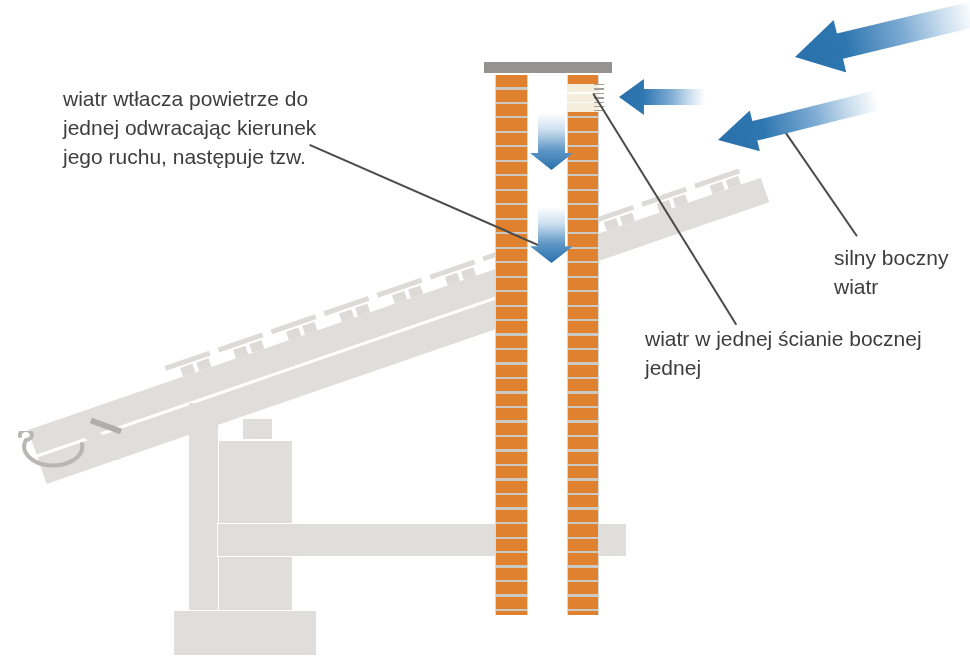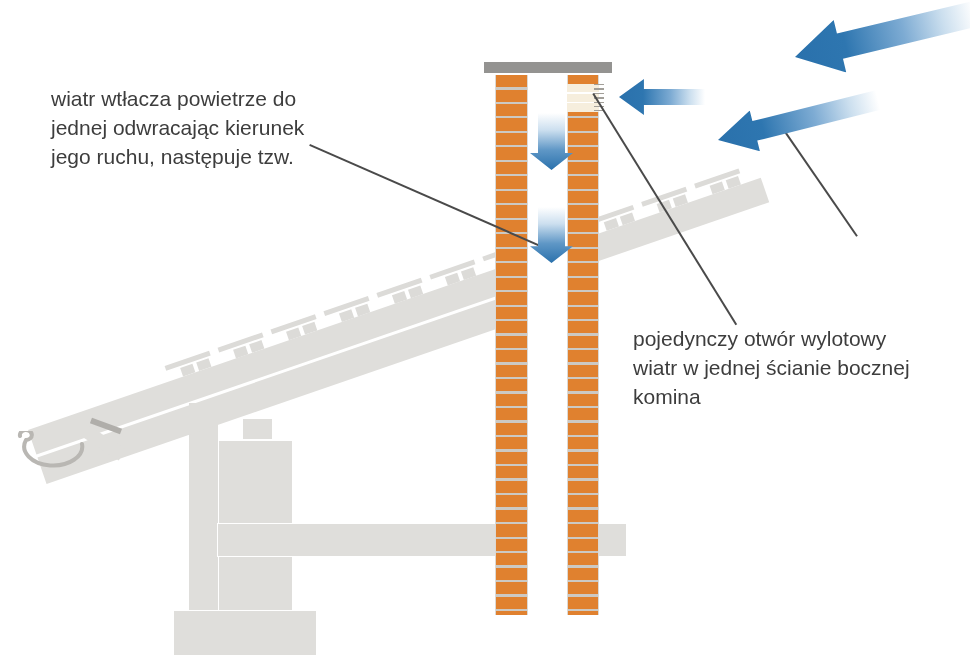--- a/index.html
+++ b/index.html
@@ -1,21 +1,21 @@
 <!DOCTYPE html>
 <html><head>
 <meta charset="utf-8">
 <style>
   html,body{margin:0;padding:0;background:#fff;}
   #stage{position:relative;width:970px;height:662px;overflow:hidden;background:#ffffff;
          font-family:"Liberation Sans",sans-serif;}
   .abs{position:absolute;}
 
   
-  .label{color:#3d3d3d;font-size:21px;line-height:29px;white-space:nowrap;z-index:8;}
+  .label{color:#3d3d3d;font-size:21px;line-height:29px;white-space:nowrap;z-index:8;margin-left:12px;}
   .leader{height:1.6px;background:#4a4a4a;transform-origin:0 0;z-index:6;}
 
   
   .grey{background:#dfdedb;}
   .seam{border:1px solid #ffffff;box-sizing:border-box;}
 
   
   #roof{left:28px;top:430px;width:0;height:0;transform:rotate(-19deg);transform-origin:0 0;z-index:3;}
   #roof .abs{position:absolute;}
   .deck{left:0;top:0;width:775px;height:26px;}
@@ -123,20 +123,23 @@
   <div class="abs leader" style="left:310px;top:144px;width:264px;transform:rotate(23.65deg);"></div>
   <div class="abs leader" style="left:594px;top:93px;width:272px;transform:rotate(58.24deg);"></div>
   <div class="abs leader" style="left:783px;top:127px;width:132px;transform:rotate(55.46deg);"></div>
 
   <div class="abs label" style="left:51px;top:84px;">
     <div>wiatr wtłacza powietrze do</div>
     <div>jednej odwracając kierunek</div>
     <div>jego ruchu, następuje tzw.</div>
   </div>
 
+  <div class="abs label" style="left:822px;top:243px;">
+    <div>silny boczny</div>
+    <div>wiatr</div>
+  </div>
 
   <div class="abs label" style="left:633px;top:324px;">
-    <div>pojedynczy otwór wylotowy</div>
     <div>wiatr w jednej ścianie bocznej</div>
-    <div>komina</div>
+    <div>jednej</div>
   </div>
 
 </div>
 
 </body></html>

